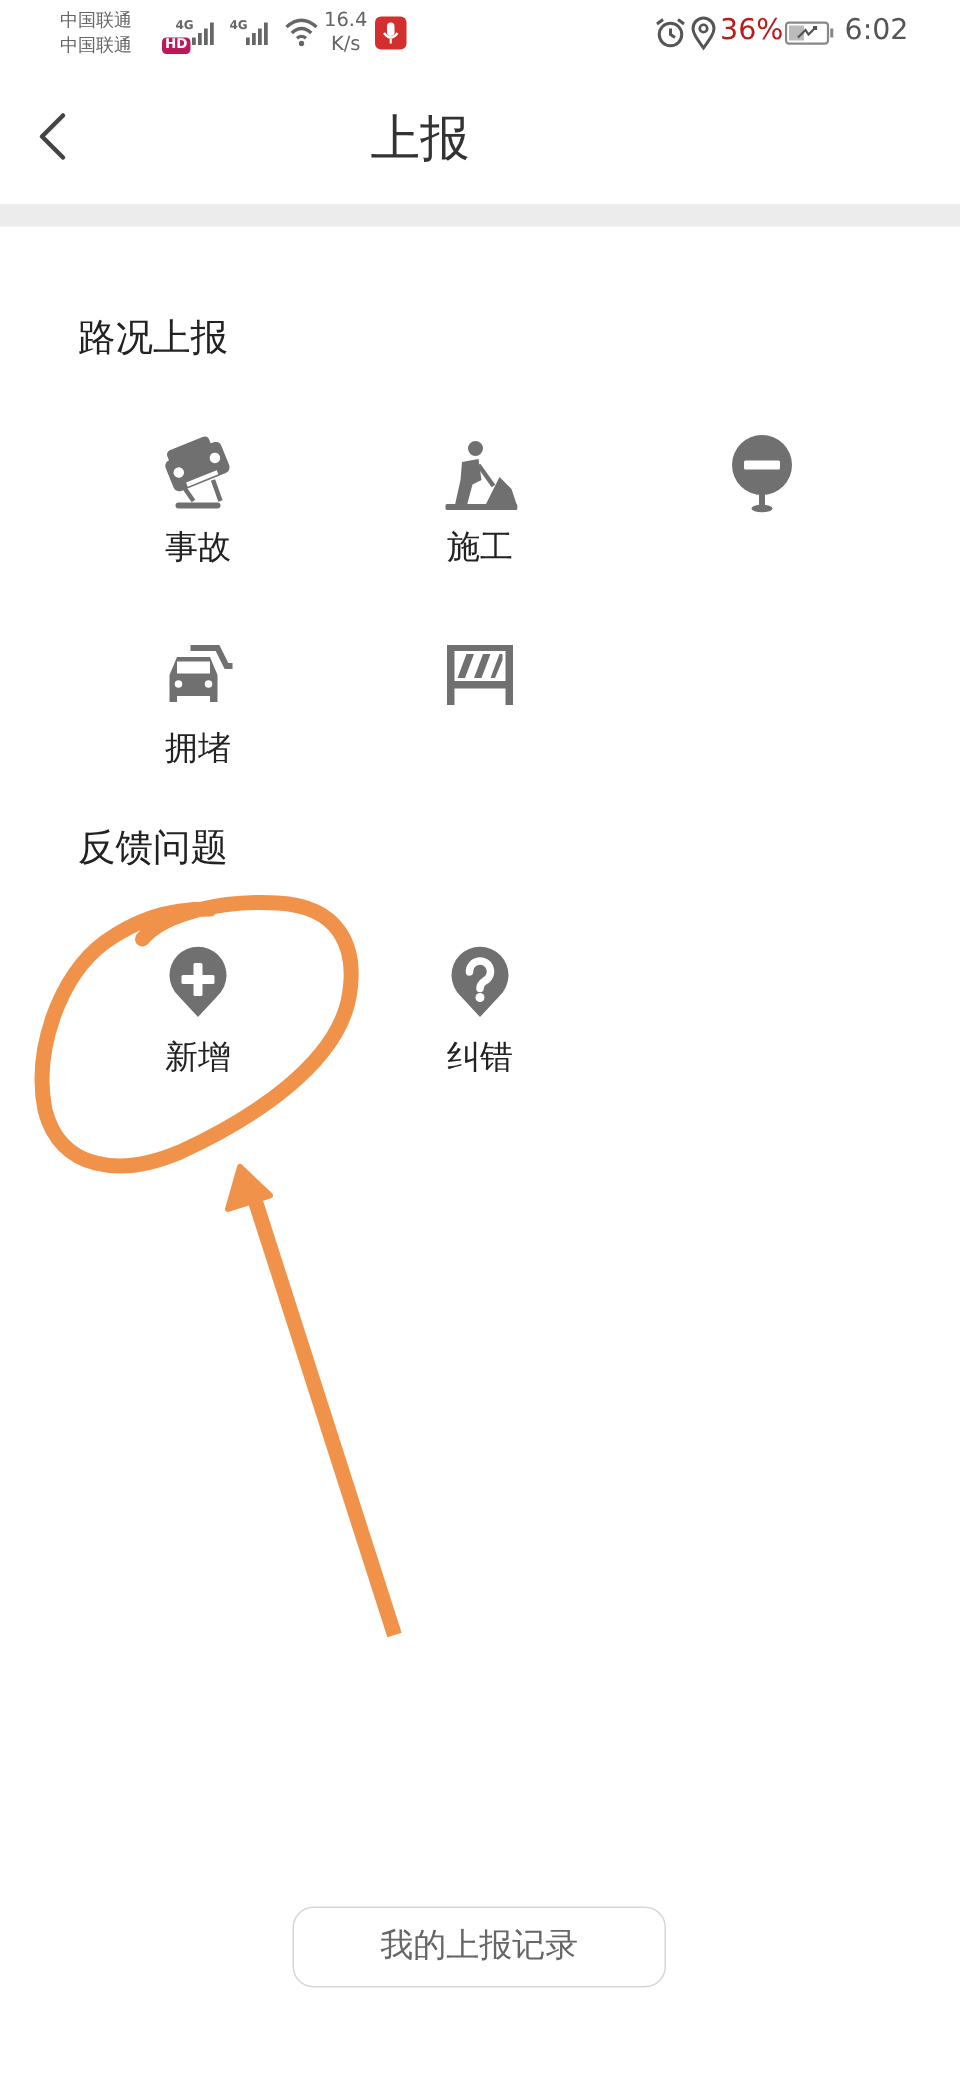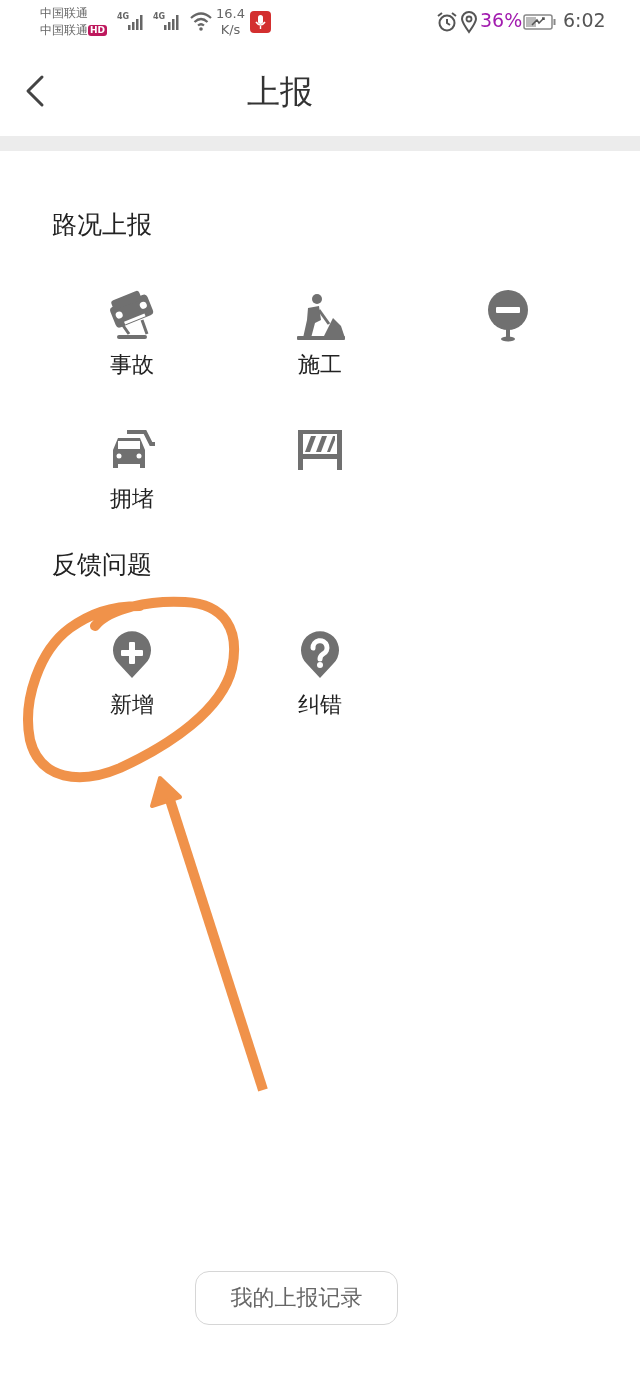--- a/index.html
+++ b/index.html
@@ -1,32 +1,32 @@
 <!DOCTYPE html>
 <html><head>
 <meta charset="utf-8">
 <style>
   html,body{margin:0;padding:0;}
   body{width:640px;height:1387px;background:#ffffff;position:relative;overflow:hidden;
        font-family:"DejaVu Sans","Liberation Sans",sans-serif;color:#222;}
   .statusbar{position:absolute;left:0;top:0;width:640px;height:46px;color:#666;}
   .sb-carrier{position:absolute;left:40px;top:5px;font-size:12px;line-height:17px;color:#666;}
-  .sb-carrier .hd{display:inline-block;background:#be185d;color:#fff;font-size:9px;line-height:11px;padding:0 2px;border-radius:3px;font-weight:bold;vertical-align:middle;margin-left:0;}
+  .sb-carrier .hd{display:inline-block;background:#be185d;color:#fff;font-size:9px;line-height:11px;padding:0 2px;border-radius:3px;font-weight:bold;vertical-align:middle;margin-left:20px;}
   .sb-sig{position:absolute;top:10px;}
   .sb-speed{position:absolute;left:216px;top:6px;font-size:13px;line-height:16px;text-align:center;color:#666;}
   .sb-mic{position:absolute;left:250px;top:11px;width:21px;height:22px;background:#d32f2f;border-radius:4px;}
   .header{position:absolute;left:0;top:46px;width:640px;height:90px;}
   .back{position:absolute;left:22px;top:28px;width:30px;height:34px;}
   .title{position:absolute;left:0;width:560px;top:24px;text-align:center;font-size:33px;color:#333;}
   .divider-band{position:absolute;left:0;top:136px;width:640px;height:15px;background:#ececec;}
   .section-title{position:absolute;left:52px;font-size:25px;color:#222;}
   .item{position:absolute;width:120px;text-align:center;font-family:Liberation Serif, serif;}
   .item .ic{width:50px;height:54px;margin:0 auto;display:block;}
   .item .lbl{display:block;font-size:22px;color:#222;margin-top:6px;}
-  .record-btn{position:absolute;left:195px;top:1271px;width:203px;height:54px;border:1.5px solid #d6d6d6;border-radius:14px;
+  .record-btn{position:absolute;left:195px;top:1271px;width:249px;height:54px;border:1.5px solid #d6d6d6;border-radius:14px;
       box-sizing:border-box;text-align:center;line-height:51px;font-size:22px;color:#666;background:#fff;}
   .annot{position:absolute;left:0;top:0;pointer-events:none;}
 </style>
 </head>
 <body>
 
 <div class="statusbar">
   <div class="sb-carrier">
     <div>中国联通</div>
     <div><span>中国联通</span><span class="hd">HD</span></div>
@@ -64,21 +64,21 @@
   </div>
   <svg style="position:absolute;left:436px;top:11px" width="22" height="22" viewBox="0 0 22 22">
     <circle cx="11" cy="12" r="7.5" stroke="#555" stroke-width="2" fill="none"></circle>
     <path d="M11 8 V12 L14 14" stroke="#555" stroke-width="2" fill="none"></path>
     <path d="M2 5 L6 2 M20 5 L16 2" stroke="#555" stroke-width="2"></path>
   </svg>
   <svg style="position:absolute;left:460px;top:10px" width="18" height="24" viewBox="0 0 18 24">
     <path d="M9 22 C4 15 2 12 2 9 A7 7 0 0 1 16 9 C16 12 14 15 9 22Z" stroke="#555" stroke-width="2" fill="none"></path>
     <circle cx="9" cy="9" r="2.5" stroke="#555" stroke-width="1.8" fill="none"></circle>
   </svg>
-  <div style="position:absolute;left:480px;top:9px;font-size:19px;color:#a21caf;">36%</div>
+  <div style="position:absolute;left:480px;top:9px;font-size:19px;color:#b91c1c;">36%</div>
   <svg style="position:absolute;left:523px;top:13px" width="34" height="18" viewBox="0 0 34 18">
     <rect x="1" y="2" width="28" height="14" rx="2" stroke="#888" stroke-width="1.5" fill="none"></rect>
     <rect x="3" y="4" width="10" height="10" fill="#bbb"></rect>
     <path d="M9 12 L14 7 L16 10 L21 5 M19 5 H21 V7" stroke="#555" stroke-width="1.5" fill="none"></path>
     <rect x="30.5" y="6" width="2" height="6" fill="#888"></rect>
   </svg>
   <div style="position:absolute;left:563px;top:9px;font-size:19px;color:#555;">6:02</div>
 </div>
 
 <div class="header">

